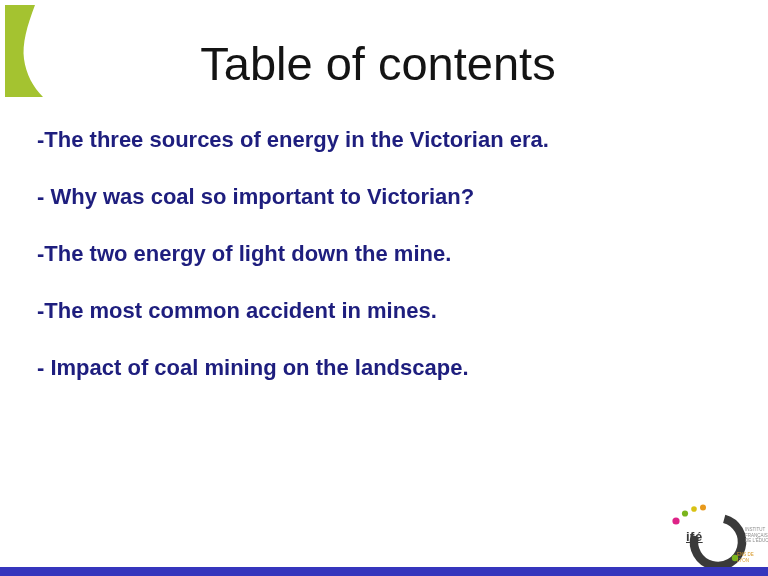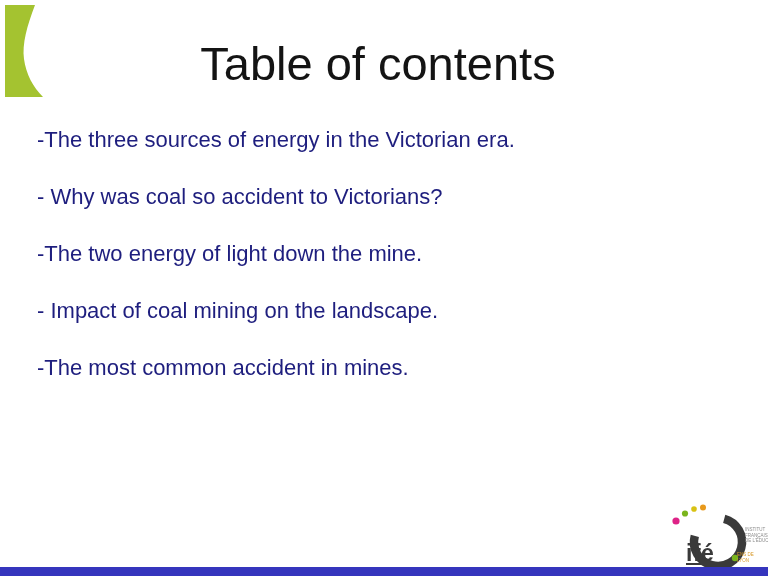--- a/index.html
+++ b/index.html
@@ -14,40 +14,40 @@
   .green-bracket{position:absolute;left:0;top:0;}
   .slide-title{
     position:absolute;top:34px;left:0;width:768px;
     text-align:center;
     font-size:47px;font-weight:400;color:#141414;
     letter-spacing:0px;line-height:60px;
     transform:translateX(-6px);
     margin:0;
   }
   .toc{
-    position:absolute;left:37px;top:127px;width:700px;
+    position:absolute;left:37px;top:127px;width:700px;font-weight:bold;
   }
   .toc-item{
     display:block;
     color:#1e1e7e;
     font-size:22px;line-height:26px;
     margin-bottom:31px;
     white-space:nowrap;
   }
   .footer-bar{
     position:absolute;left:0;bottom:0;width:768px;height:9px;
     background:#3535bd;
   }
   .logo{
     position:absolute;left:664px;top:502px;width:104px;height:72px;
   }
   .logo svg{position:absolute;left:0;top:0;}
   .logo-acronym{
-    position:absolute;left:22px;top:38px;
-    font-size:23px;font-weight:700;color:#3a3a3a;
+    position:absolute;left:22px;top:27px;
+    font-size:13px;font-weight:700;color:#3a3a3a;
     letter-spacing:0.5px;
     text-decoration:underline;
   }
   .logo-grey-text{
     position:absolute;left:81px;top:25px;
     font-size:4.5px;line-height:5.5px;color:#8d8d8d;
     white-space:nowrap;
   }
   .logo-grey-text span{display:block;}
   .logo-orange-text{
@@ -63,24 +63,24 @@
 <div class="slide">
 
   <svg class="green-bracket" width="48" height="100" viewBox="0 0 48 100">
     <path d="M5,5 H35 C27,26 22,44 24,59 C26,74 33,87 43,97 H5 Z" fill="#a4c330"></path>
   </svg>
 
   <h1 class="slide-title">Table of contents</h1>
 
   <div class="toc">
     <span class="toc-item">-The three sources of energy in the Victorian era.</span>
-    <span class="toc-item">- Why was coal so accident to Victorians?</span>
+    <span class="toc-item">- Why was coal so important to Victorian?</span>
     <span class="toc-item">-The two energy of light down the mine.</span>
+    <span class="toc-item">-The most common accident in mines.</span>
     <span class="toc-item">- Impact of coal mining on the landscape.</span>
-    <span class="toc-item">-The most common accident in mines.</span>
   </div>
 
   <div class="logo">
     <svg width="104" height="72" viewBox="0 0 104 72">
 
       <path d="M60.2,16.8 A24,24 0 1 1 30.8,33.8" fill="none" stroke="#3a3a3a" stroke-width="8.5"></path>
 
       <circle cx="12" cy="19" r="3.6" fill="#de2387"></circle>
       <circle cx="21" cy="11.5" r="3.1" fill="#7ab51d"></circle>
       <circle cx="30" cy="7" r="2.8" fill="#d8c214"></circle>

